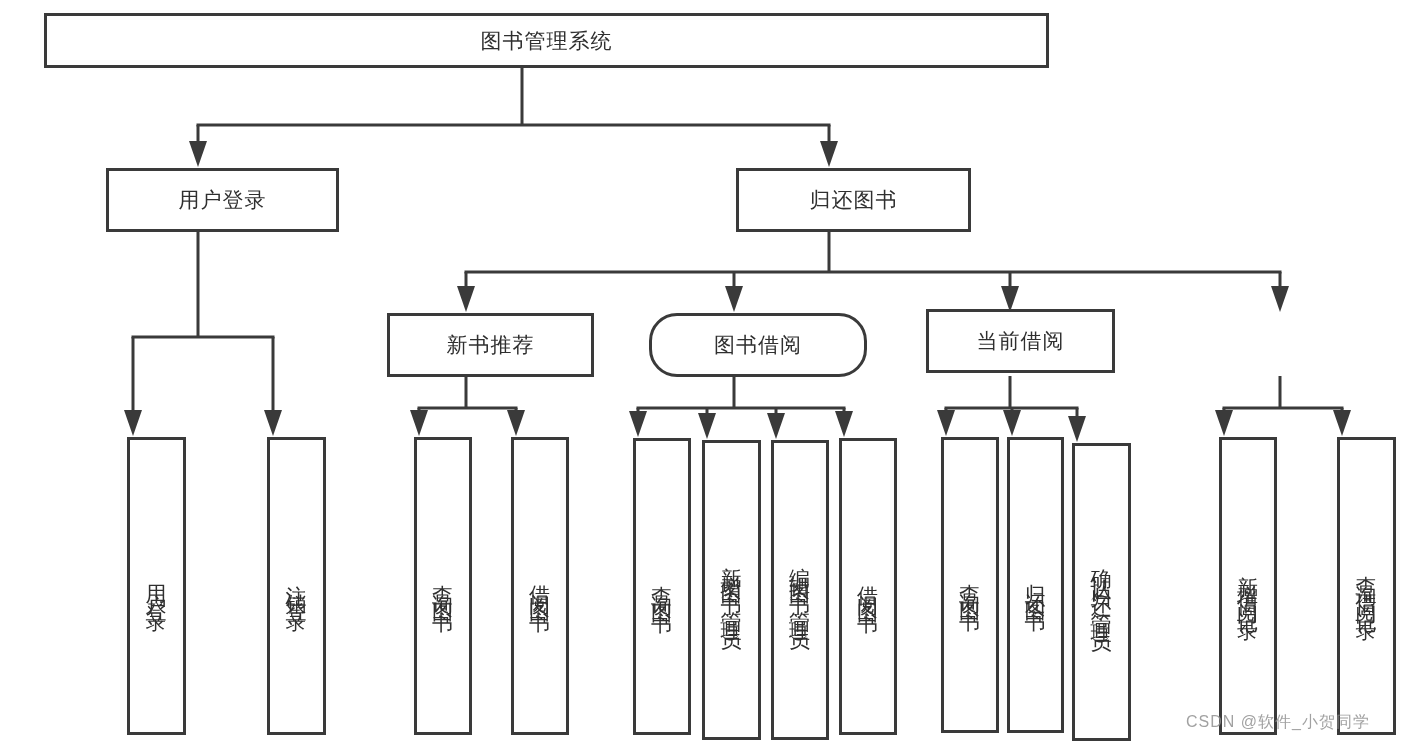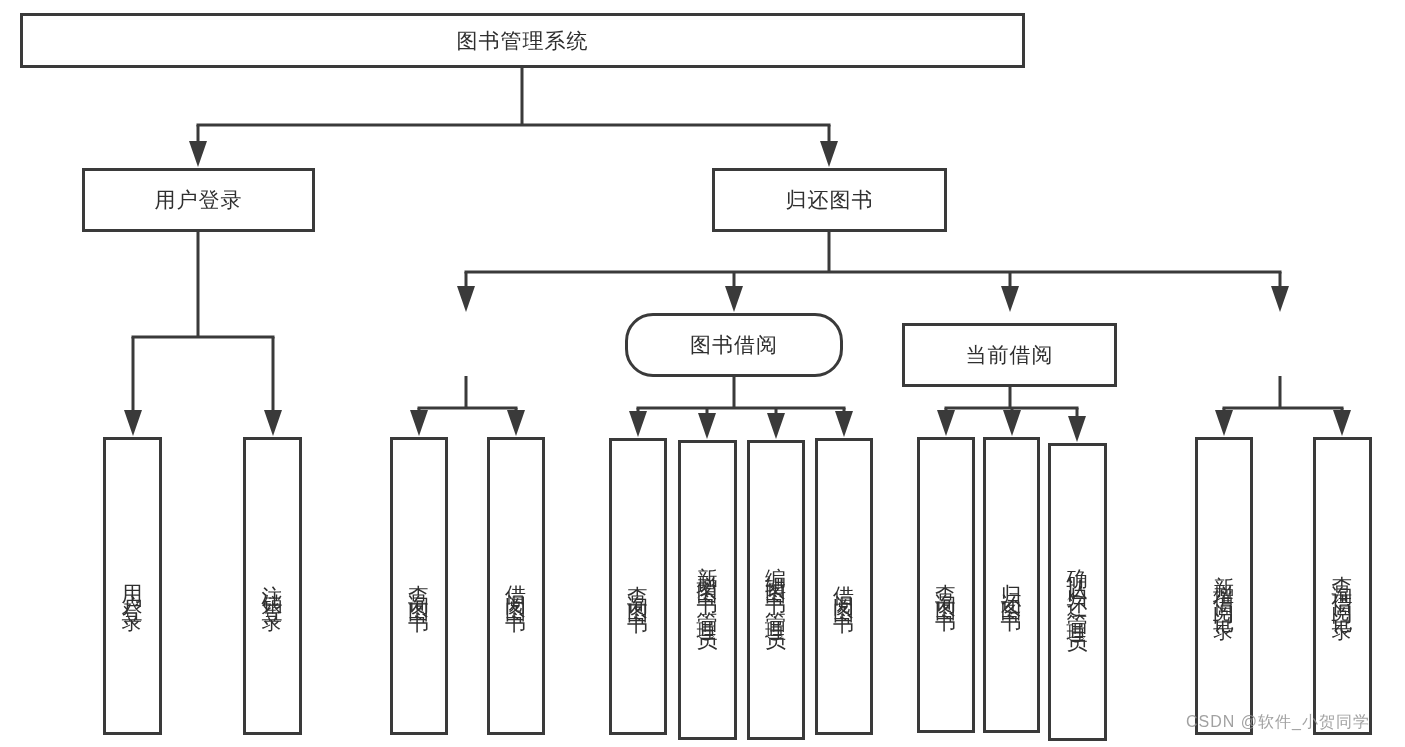--- a/index.html
+++ b/index.html
@@ -22,20 +22,21 @@
     position: absolute;
     background: #ffffff;
     border: 3px solid #3a3a3a;
     color: #2f2f2f;
     display: flex;
     align-items: center;
     justify-content: center;
     z-index: 2;
     font-size: 21px;
     letter-spacing: 1px;
+    margin-left: 24px;
   }
   .node.hbox { text-align: center; }
   .vtext {
     writing-mode: vertical-rl;
     letter-spacing: 9px;
     line-height: 1;
     white-space: nowrap;
   }
   .watermark {
     position: absolute;
@@ -99,22 +100,23 @@
       <polygon points="1215,410 1233,410 1224,436" fill="#3a3a3a"></polygon>
       <line x1="1342" y1="408" x2="1342" y2="418" stroke="#3a3a3a" stroke-width="3"></line>
       <polygon points="1333,410 1351,410 1342,436" fill="#3a3a3a"></polygon>
     </svg>
 
   <div class="node hbox" style="left:20px; top:13px; width:1005px; height:55px;">图书管理系统</div>
 
   <div class="node hbox" style="left:82px; top:168px; width:233px; height:64px;">用户登录</div>
   <div class="node hbox" style="left:712px; top:168px; width:235px; height:64px;">归还图书</div>
 
+  <div class="node hbox" style="left:363px; top:313px; width:207px; height:64px;">新书推荐</div>
   <div class="node hbox" style="left:625px; top:313px; width:218px; height:64px;border-radius:28px;">图书借阅</div>
-  <div class="node hbox" style="left:902px; top:323px; width:215px; height:64px;">当前借阅</div>
+  <div class="node hbox" style="left:902px; top:309px; width:189px; height:64px;">当前借阅</div>
 
   <div class="node" style="left:103px; top:437px; width:59px; height:298px;">
     <span class="vtext">用户登录</span>
   </div>
   <div class="node" style="left:243px; top:437px; width:59px; height:298px;">
     <span class="vtext">注销登录</span>
   </div>
 
   <div class="node" style="left:390px; top:437px; width:58px; height:298px;">
     <span class="vtext">查询图书</span>

